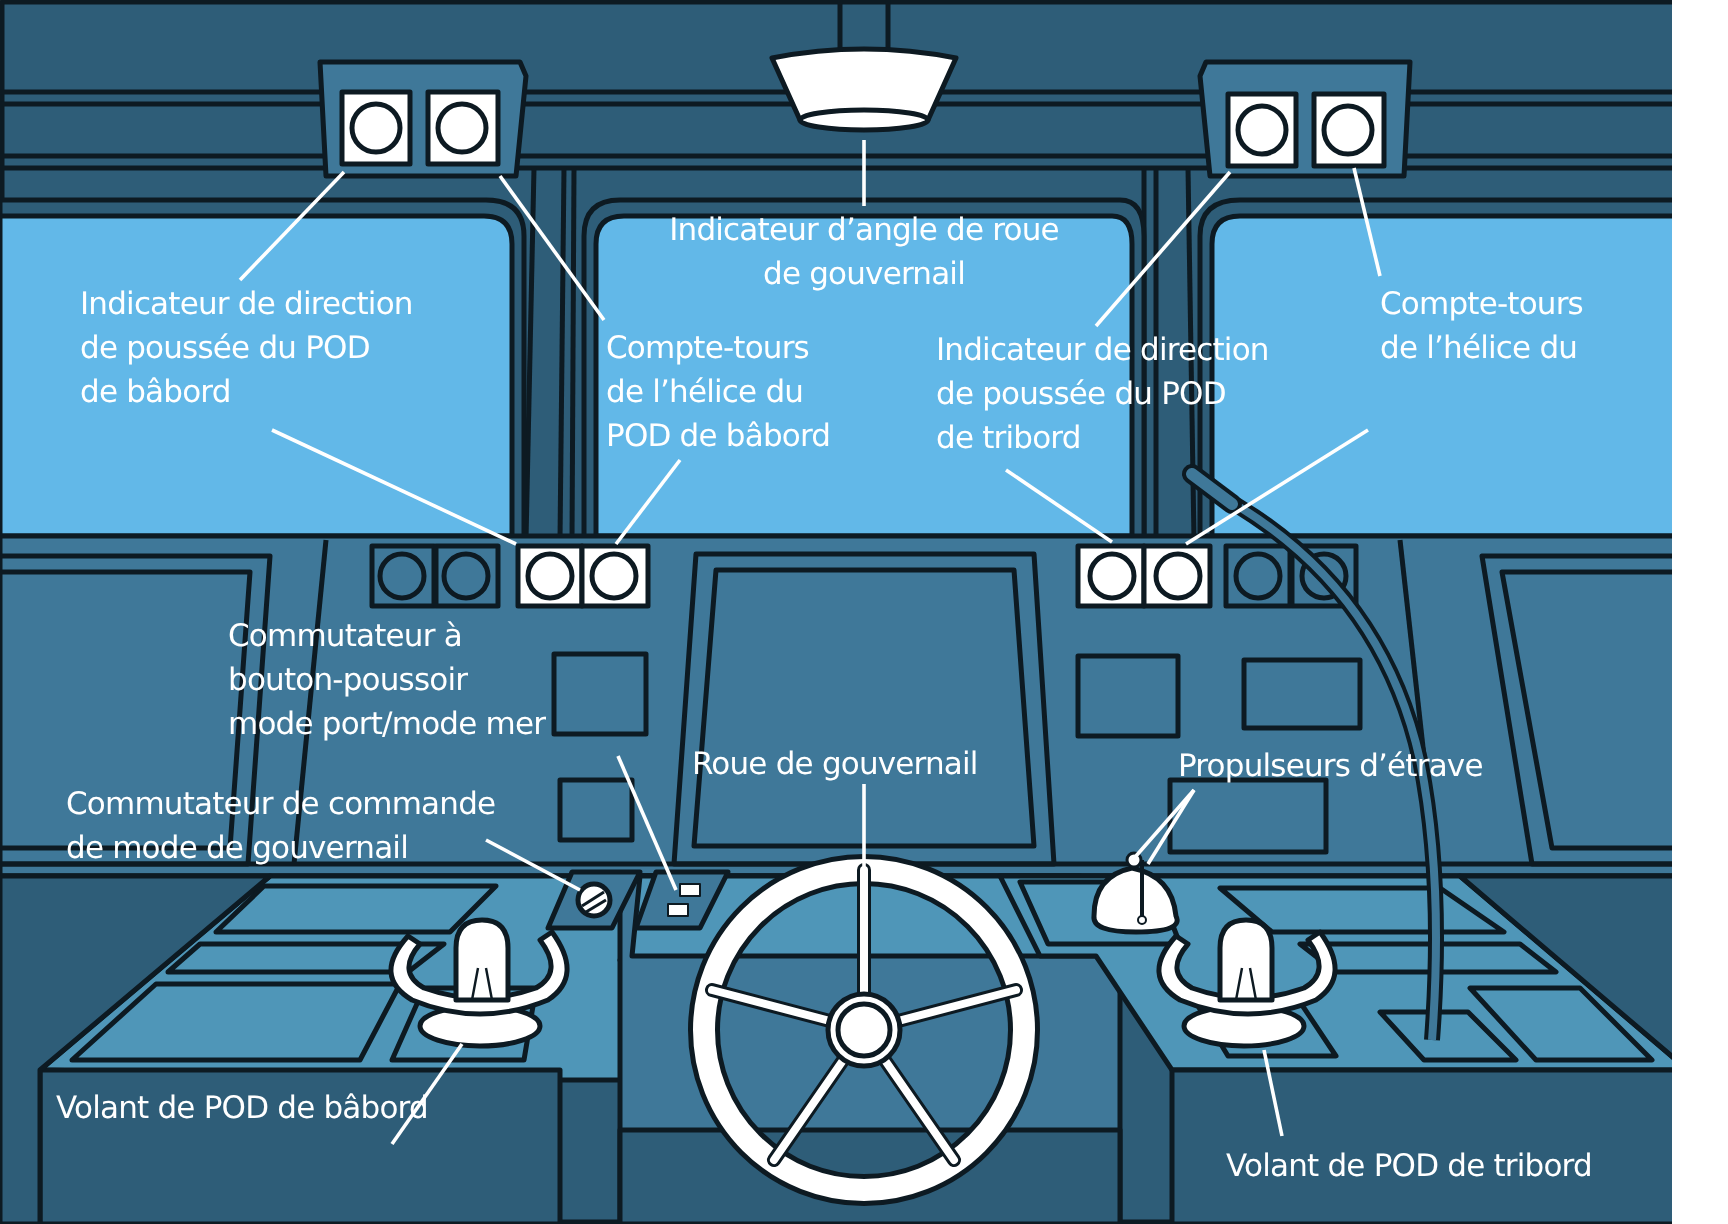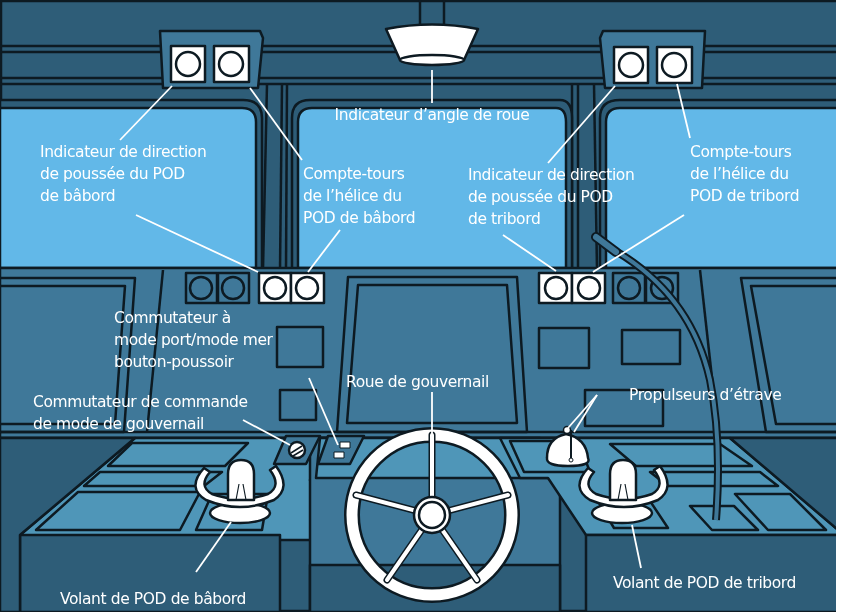--- a/index.html
+++ b/index.html
@@ -189,20 +189,21 @@
     <line x1="432" y1="392" x2="432" y2="438"></line>
     <line x1="597" y1="395" x2="568" y2="428"></line>
     <line x1="597" y1="395" x2="574" y2="432"></line>
     <line x1="231" y1="522" x2="196" y2="572"></line>
     <line x1="632" y1="525" x2="641" y2="568"></line>
   </g>
 </svg>
 
 <div class="lbl c" style="left:310px; top:104px; width:244px;">
   <div>Indicateur d’angle de roue</div>
+  <div>de gouvernail</div>
 </div>
 
 <div class="lbl" style="left:40px; top:141px;">
   <div>Indicateur de direction</div>
   <div>de poussée du POD</div>
   <div>de bâbord</div>
 </div>
 
 <div class="lbl" style="left:303px; top:163px;">
   <div>Compte-tours</div>
@@ -212,34 +213,33 @@
 
 <div class="lbl" style="left:468px; top:164px;">
   <div>Indicateur de direction</div>
   <div>de poussée du POD</div>
   <div>de tribord</div>
 </div>
 
 <div class="lbl" style="left:690px; top:141px;">
   <div>Compte-tours</div>
   <div>de l’hélice du</div>
-  <div>POD de tribord</div>
 </div>
 
 <div class="lbl" style="left:114px; top:307px;">
   <div>Commutateur à</div>
+  <div>bouton-poussoir</div>
   <div>mode port/mode mer</div>
-  <div>bouton-poussoir</div>
 </div>
 
 <div class="lbl" style="left:33px; top:391px;">
   <div>Commutateur de commande</div>
   <div>de mode de gouvernail</div>
 </div>
 
 <div class="lbl" style="left:346px; top:371px;">Roue de gouvernail</div>
 
-<div class="lbl" style="left:629px; top:372px;margin-top:12px;">Propulseurs d’étrave</div>
-
-<div class="lbl" style="left:28px; top:588px;margin-left:32px;">Volant de POD de bâbord</div>
+<div class="lbl" style="left:589px; top:372px;">Propulseurs d’étrave</div>
+
+<div class="lbl" style="left:28px; top:543px;">Volant de POD de bâbord</div>
 
 <div class="lbl" style="left:613px; top:572px;text-align:center;">Volant de POD de tribord</div>
 </div>
 
 </body></html>

